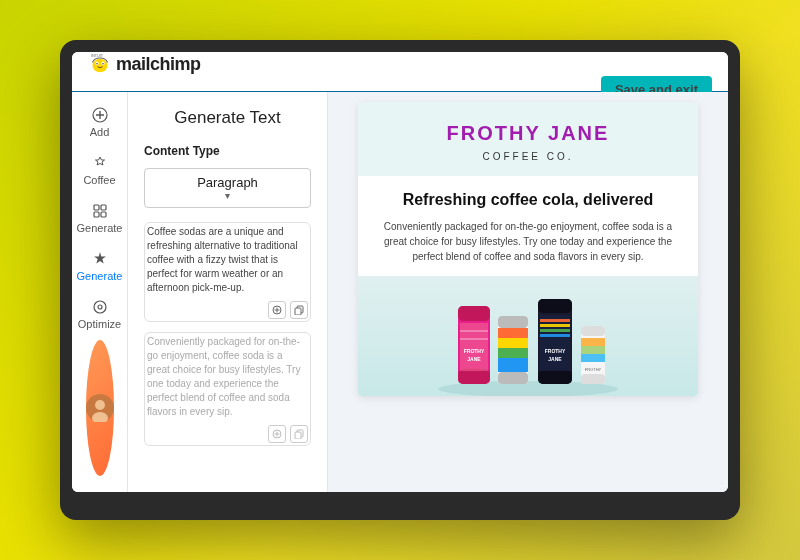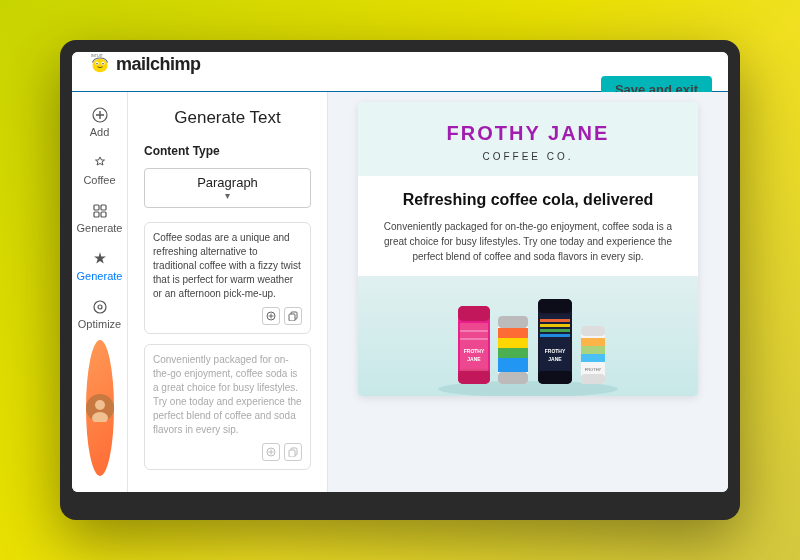--- a/index.html
+++ b/index.html
@@ -156,21 +156,21 @@
       justify-content: space-between;
       cursor: pointer;
       margin-bottom: 14px;
       flex-direction: column;
     }
 
     .text-card {
       background: #fff;
       border: 1px solid #e0e0e0;
       border-radius: 6px;
-      padding: 8px;
+      padding: 2px;
       margin-bottom: 10px;
       font-size: 10px;
       color: #444;
       line-height: 1.4;
       position: relative;
     }
 
     .text-card.dimmed {
       color: #aaa;
     }

